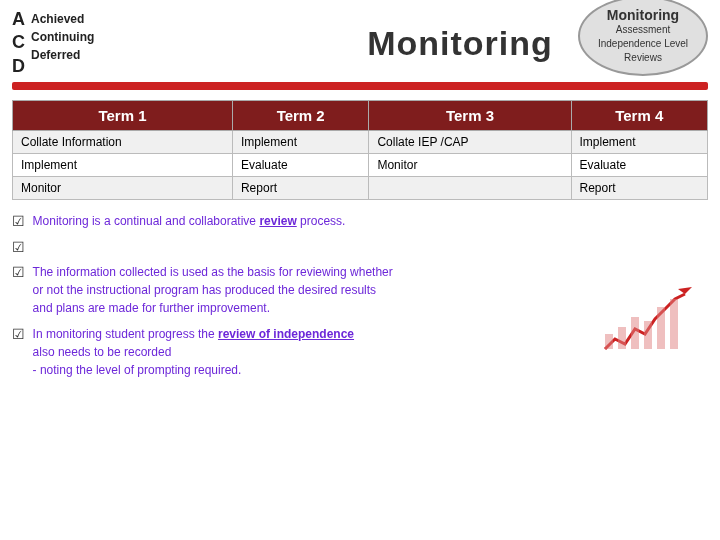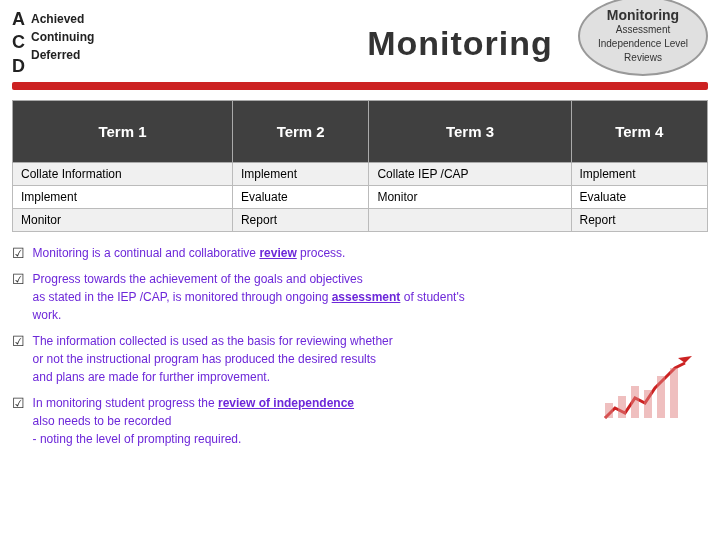--- a/index.html
+++ b/index.html
@@ -97,25 +97,25 @@
     .table-wrapper {
       margin: 10px 12px 0 12px;
     }
 
     table {
       width: 100%;
       border-collapse: collapse;
     }
 
     thead tr th {
-      background: #404040;
+      background: #7f1d1d;
       color: #fff;
       font-weight: bold;
       font-size: 15px;
-      padding: 22px 8px;
+      padding: 6px 8px;
       text-align: center;
       border: 1px solid #aaa;
     }
 
     tbody tr td {
       padding: 4px 8px;
       border: 1px solid #bbb;
       font-size: 12px;
       background: #fff;
     }
@@ -235,21 +235,20 @@
   </div>
 
   <div class="bullets-container">
     <div class="bullets" id="bullets-list">
     <div class="bullet-item">
           <span class="bullet-check">☑</span>
           <span class="bullet-text">Monitoring is a continual and collaborative <b>review</b> process.</span>
         </div>
         <div class="bullet-item">
           <span class="bullet-check">☑</span>
-          <span class="bullet-text">Progress towards the achievement of the goals and objectives<br>as stated in the IEP /CAP, is monitored through ongoing <b>assessment</b> of student's<br>work.</span>
         </div>
         <div class="bullet-item">
           <span class="bullet-check">☑</span>
           <span class="bullet-text">The information collected is used as the basis  for reviewing whether<br>or not the instructional program has produced the desired results<br>and plans are made for further improvement.</span>
         </div>
         <div class="bullet-item">
           <span class="bullet-check">☑</span>
           <span class="bullet-text">In monitoring student progress the <b>review of independence</b><br>also needs to be recorded<br> - noting the level of prompting required.</span>
         </div>
       </div>

